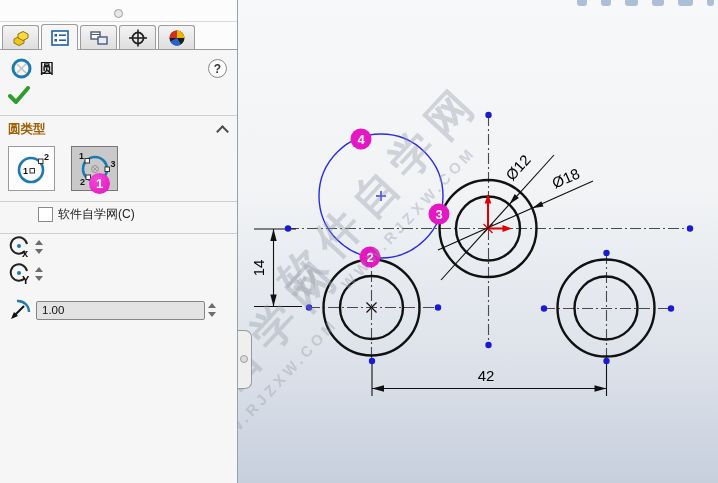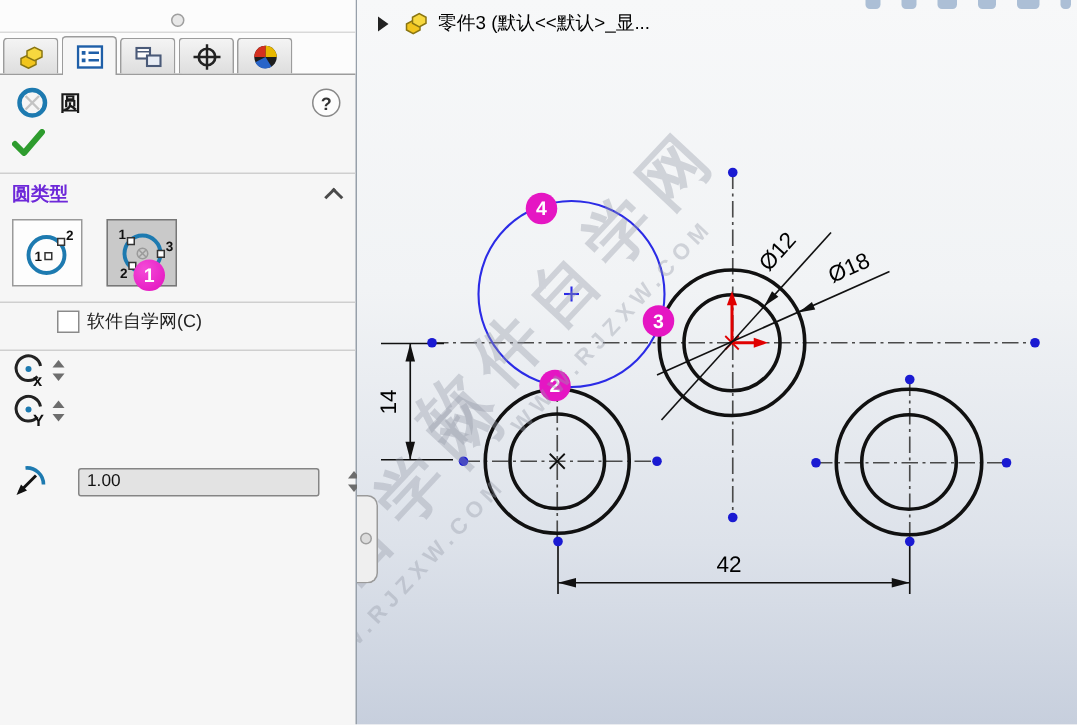--- a/index.html
+++ b/index.html
@@ -17,35 +17,35 @@
   .tab{width:37px;height:24px;margin-right:2px;display:flex;align-items:center;justify-content:center;
     background:linear-gradient(#f4f4f4,#dedede);border:1px solid #9c9c9c;border-bottom:none;
     border-radius:3px 3px 0 0;box-sizing:border-box;}
   .tab.selected{background:#f6f6f6;height:26px;margin-bottom:-1px;}
   .title-row{display:flex;align-items:center;padding:7px 10px 4px 10px;}
   .title-label{font-weight:bold;font-size:14px;margin-left:7px;}
   .help-btn{margin-left:auto;width:17px;height:17px;border:1.5px solid #888;border-radius:50%;
     display:flex;align-items:center;justify-content:center;font-weight:bold;font-size:12px;color:#333;background:#fdfdfd;}
   .check-row{padding:2px 10px 8px 8px;}
   .sep{height:1px;background:#cfcfcf;margin:0;}
-  .group-header{display:flex;align-items:center;padding:5px 10px 4px 8px;font-weight:bold;font-size:12.5px;color:#6d28d9;}
+  .group-header{display:flex;align-items:center;padding:5px 10px 4px 8px;font-weight:bold;font-size:12.5px;color:#a16207;}
   .chev{margin-left:auto;width:7px;height:7px;border-top:2px solid #4a4a4a;border-right:2px solid #4a4a4a;
     transform:rotate(-45deg);margin-top:4px;}
   .type-row{display:flex;padding:4px 0 10px 8px;position:relative;}
   .type-btn{width:47px;height:45px;background:#fdfdfd;border:1px solid #9a9a9a;margin-right:16px;
     display:flex;align-items:center;justify-content:center;position:relative;box-sizing:border-box;}
   .type-btn.selected{background:#c9c9c9;border:1px solid #777;}
   .badge{width:21px;height:21px;border-radius:50%;background:radial-gradient(circle at 35% 30%,#f44ad8,#e211be);
     color:#fff;font-weight:bold;font-size:13px;display:flex;align-items:center;justify-content:center;}
   .badge-1{position:absolute;left:89px;top:31px;}
   .options-row{display:flex;align-items:center;padding:4px 8px 10px 38px;}
   .checkbox{width:13px;height:13px;background:#fff;border:1px solid #8a8a8a;margin-right:5px;}
   .opt-label{font-size:12px;color:#222;}
   .param-row{display:flex;align-items:center;padding:2px 6px 3px 8px;}
-  .param-row.gap{margin-top:20px;gap:16px;}
+  .param-row.gap{margin-top:9px;}
   .param-icon{width:24px;height:22px;flex:none;}
   .param-input{width:162px;height:17px;background:#e3e3e3;border:1px solid #858585;border-radius:2px;
     font-family:"Liberation Sans",sans-serif;font-size:11.5px;color:#111;padding:0 0 0 5px;margin-left:4px;}
   .spinner{display:flex;flex-direction:column;margin-left:3px;}
   .spin{width:0;height:0;border-left:4px solid transparent;border-right:4px solid transparent;margin:2px 0;}
   .spin.up{border-bottom:5px solid #6d6d6d;}
   .spin.down{border-top:5px solid #6d6d6d;}
   
   .viewport{position:absolute;left:238px;top:0;width:480px;height:483px;overflow:hidden;
     background:linear-gradient(180deg,#f7f8f9 0%,#f1f3f5 40%,#dde2ea 75%,#c7cfdd 100%);}
@@ -327,25 +327,17 @@
         <circle cx="201" cy="214" r="10.5" fill="#e516c3"></circle>
         <text class="badgetext" x="201" y="214" text-anchor="middle" dy=".35em">3</text>
       </g>
       <g>
         <circle cx="123" cy="139" r="10.5" fill="#e516c3"></circle>
         <text class="badgetext" x="123" y="139" text-anchor="middle" dy=".35em">4</text>
       </g>
     </g>
   </svg>
 
-  <div class="tree-flyout">
-    <span class="tree-arrow"></span>
-    <svg width="17" height="16" viewBox="0 0 17 16">
-      <polygon points="2,8 6.5,5.5 11,8 11,12 6.5,14.5 2,12" fill="#f2c51d" stroke="#8a7612" stroke-width="1"></polygon>
-      <polygon points="6,3.5 10.5,1 15,3.5 15,7.5 10.5,10 6,7.5" fill="#f7d83f" stroke="#8a7612" stroke-width="1"></polygon>
-    </svg>
-    <span class="tree-label">零件3 (默认&lt;&lt;默认&gt;_显...</span>
-  </div>
 
   <div class="collapse-handle">
     <div class="grip"></div>
   </div>
 </div>
 
 </body></html>

